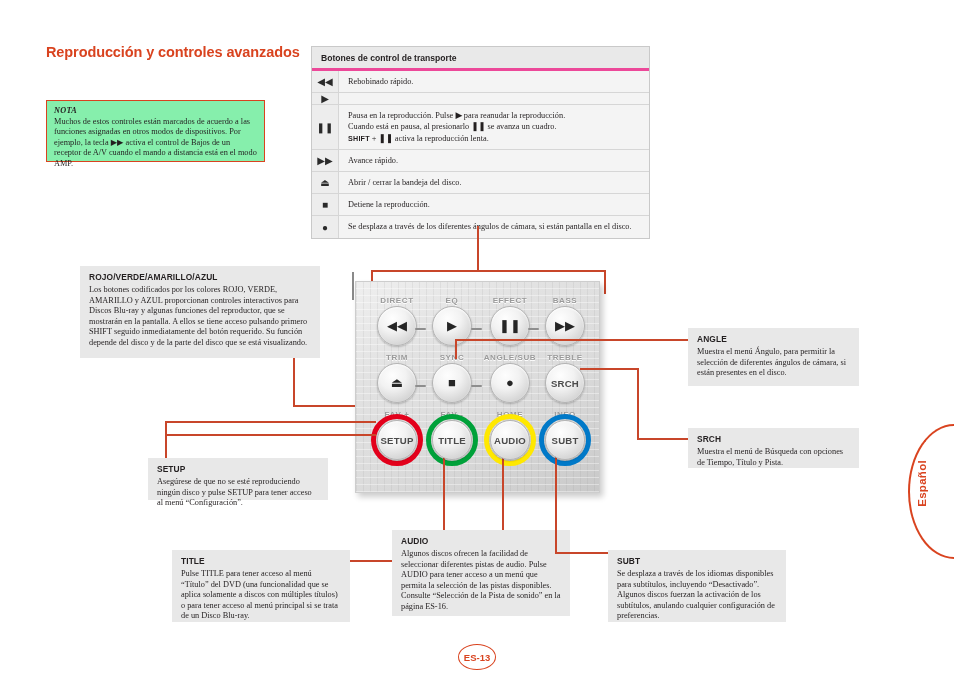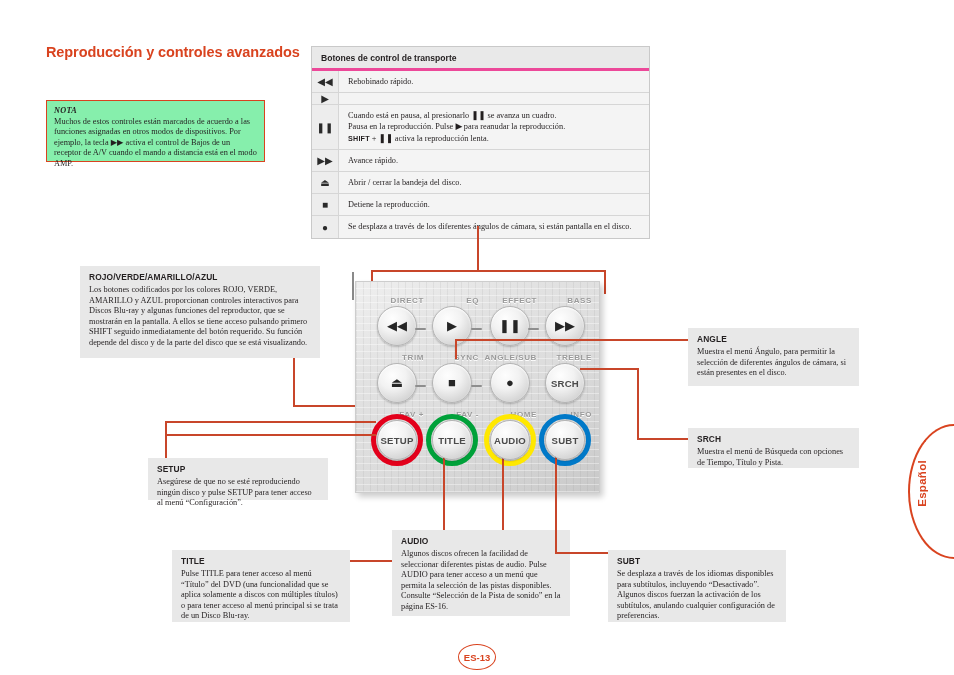--- a/index.html
+++ b/index.html
@@ -71,21 +71,21 @@
     border:1px solid #cdcdcd;
     box-shadow: 3px 4px 6px rgba(0,0,0,.20);
   }
   #remote .dots{
     position:absolute; inset:0;
     background-image:
       repeating-linear-gradient(0deg, rgba(255,255,255,.55) 0 1px, transparent 1px 7px),
       repeating-linear-gradient(90deg, rgba(140,140,140,.18) 0 1px, transparent 1px 7px);
     opacity:.7;
   }
-  .btn-cell { position:absolute; width:54px; text-align:right; }
+  .btn-cell { position:absolute; width:54px; text-align:center; }
   .btn-cap {
     font-family:"Liberation Sans", sans-serif;
     font-size:8px; font-weight:700; color:#9a9a9a;
     letter-spacing:.6px; margin-bottom:1px; text-shadow:0 1px 0 #fff;
   }
   .btn-circle {
     width:40px; height:40px; border-radius:50%; margin:0 auto;
     background: radial-gradient(circle at 38% 30%, #fefefe 0%, #f2f2f2 38%, #d8d8d8 72%, #c3c3c3 100%);
     border:1px solid #b4b4b4;
     box-shadow: inset 0 1px 2px rgba(255,255,255,.95), 0 1px 2px rgba(0,0,0,.22);
@@ -162,22 +162,22 @@
       <div class="tt-desc">Rebobinado rápido.</div>
     </div>
 
     <div class="tt-row">
       <div class="tt-icon">▶</div>
     </div>
 
     <div class="tt-row">
       <div class="tt-icon">❚❚</div>
       <div class="tt-desc">
+        <div><span>Pausa en la reproducción. Pulse </span><span class="gl">▶</span><span> para reanudar la reproducción.</span></div>
         <div><span>Cuando está en pausa, al presionarlo </span><span class="gl">❚❚</span><span> se avanza un cuadro.</span></div>
-        <div><span>Pausa en la reproducción. Pulse </span><span class="gl">▶</span><span> para reanudar la reproducción.</span></div>
         <div><span class="sc">SHIFT</span><span> + </span><span class="gl">❚❚</span><span> activa la reproducción lenta.</span></div>
       </div>
     </div>
 
     <div class="tt-row">
       <div class="tt-icon">▶▶</div>
       <div class="tt-desc">Avance rápido.</div>
     </div>
 
     <div class="tt-row">

